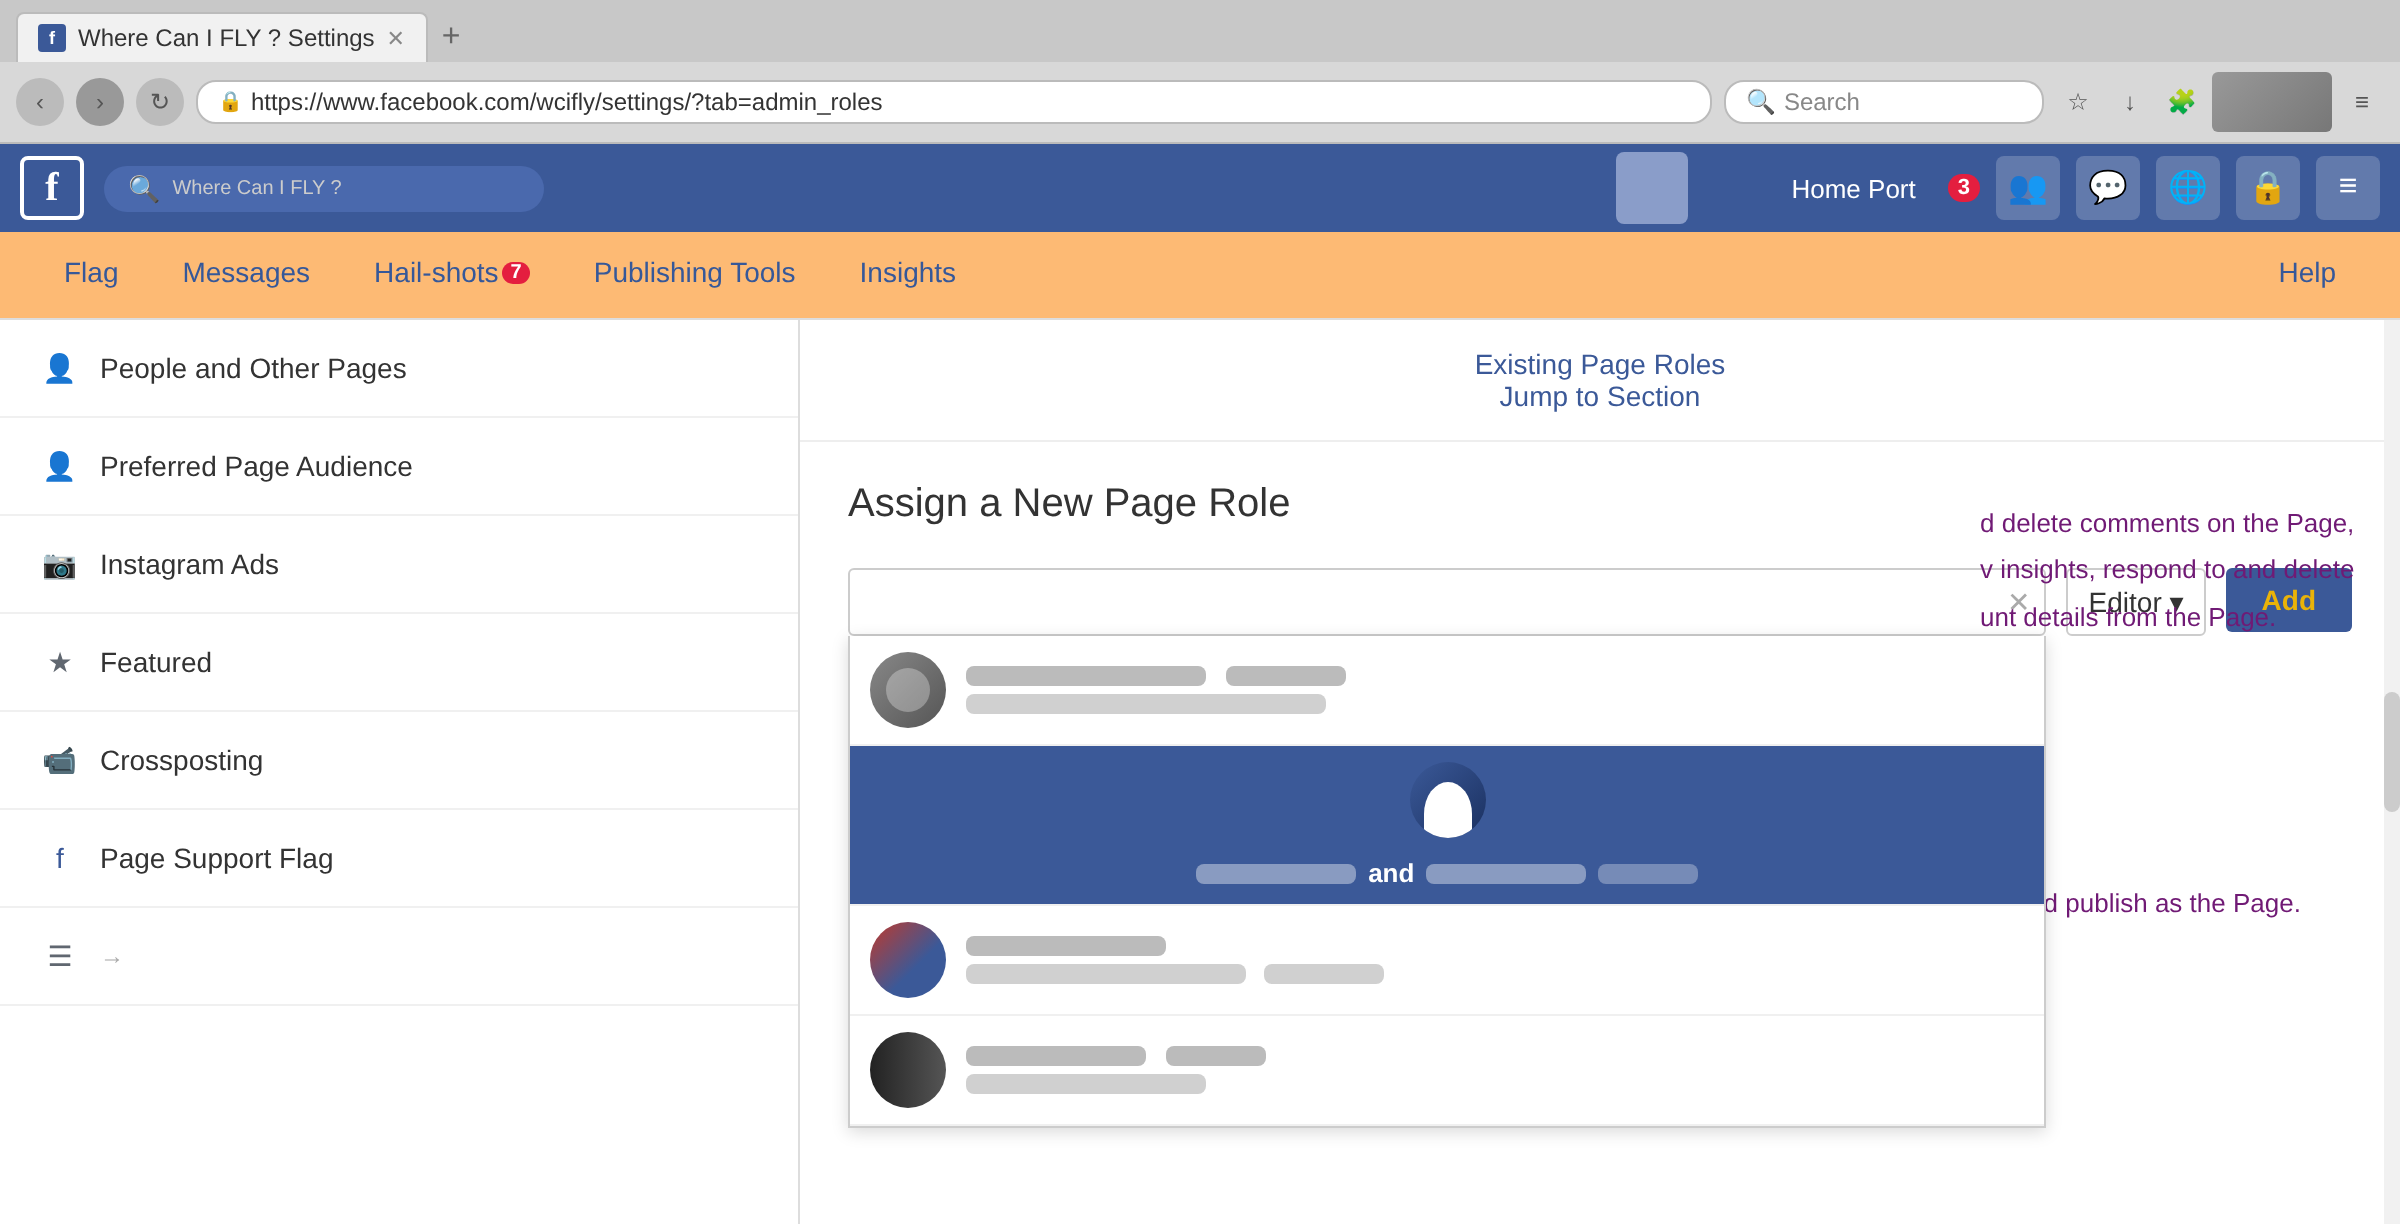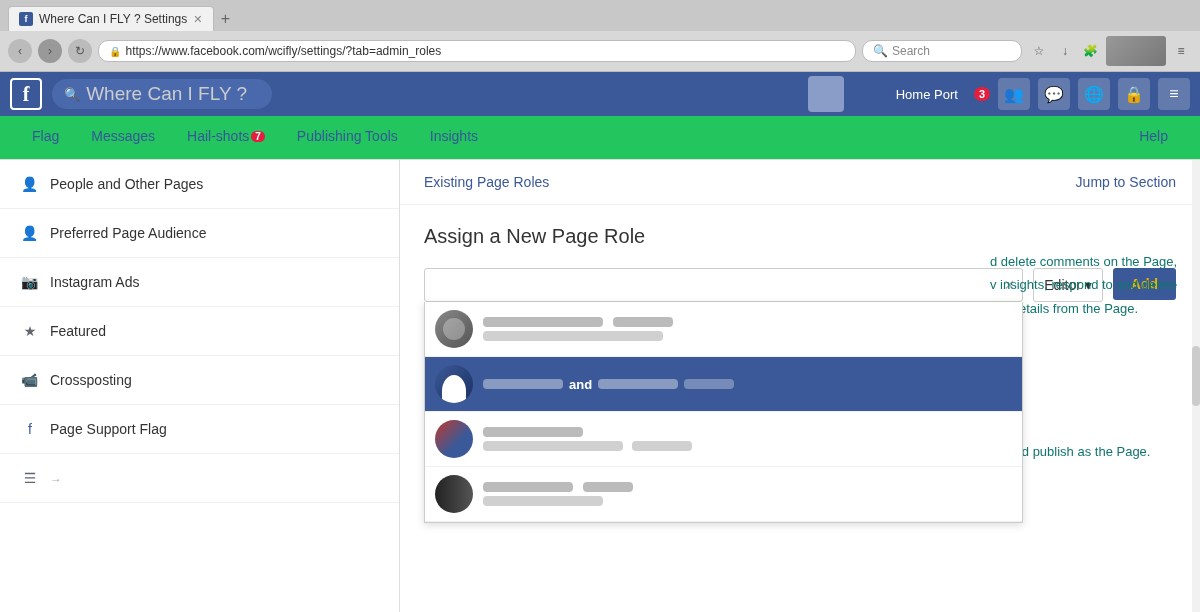--- a/index.html
+++ b/index.html
@@ -20,68 +20,68 @@
     .browser-url-text { flex: 1; color: #333; font-size: 12px; }
     .browser-search-bar { display: flex; align-items: center; background: white; border: 1px solid #bbb; border-radius: 10px; padding: 3px 10px; font-size: 12px; color: #888; gap: 4px; width: 160px; }
     .browser-actions { display: flex; align-items: center; gap: 4px; }
     .browser-action-btn { width: 22px; height: 22px; display: flex; align-items: center; justify-content: center; font-size: 12px; color: #555; cursor: pointer; }
     .profile-corner { width: 60px; height: 30px; background: linear-gradient(135deg, #999 0%, #777 100%); border-radius: 3px; overflow: hidden; display: flex; align-items: center; justify-content: center; }
 
     
     .fb-navbar { background: #3b5998; height: 44px; display: flex; align-items: center; padding: 0 10px; gap: 10px; }
     .fb-logo { width: 32px; height: 32px; background: #3b5998; border: 2px solid white; border-radius: 4px; display: flex; align-items: center; justify-content: center; color: white; font-size: 20px; font-weight: bold; font-family: Georgia, serif; }
     .fb-search-bar { display: flex; align-items: center; background: #4a69ad; border: none; border-radius: 15px; padding: 4px 12px; color: #ccc; font-size: 13px; width: 220px; gap: 6px; }
-    .fb-search-bar input { background: transparent; border: none; outline: none; color: white; font-size: 19px; width: 100%; }
+    .fb-search-bar input { background: transparent; border: none; outline: none; color: white; font-size: 10px; width: 100%; }
     .fb-search-bar input::placeholder { color: #ccc; }
     .fb-nav-right { margin-left: auto; display: flex; align-items: center; gap: 8px; }
     .fb-nav-avatar { width: 36px; height: 36px; background: #8a9dc9; border-radius: 4px; }
     .home-port { color: white; font-size: 13px; display: flex; align-items: center; gap: 16px; margin-left: 44px; }
     .home-port .badge { background: #e41e3f; color: white; border-radius: 8px; padding: 1px 5px; font-size: 11px; font-weight: bold; }
     .fb-nav-icon { width: 32px; height: 32px; background: rgba(255,255,255,0.2); border-radius: 4px; display: flex; align-items: center; justify-content: center; color: white; font-size: 16px; cursor: pointer; }
 
     
-    .page-subnav { background: #22c55e; border-bottom: 1px solid #ddd; display: flex; align-items: center; padding: 0 16px; height: 44px; }
+    .page-subnav { background: #fdba74; border-bottom: 1px solid #ddd; display: flex; align-items: center; padding: 0 16px; height: 44px; }
     .page-subnav-item { padding: 0 16px; height: 44px; display: flex; align-items: center; font-size: 14px; color: #365899; cursor: pointer; border-bottom: 3px solid transparent; }
     .page-subnav-item.badge-item { position: relative; }
     .page-subnav-item .notif-badge { background: #e41e3f; color: white; border-radius: 8px; padding: 0 4px; font-size: 10px; font-weight: bold; margin-left: 2px; }
     .page-subnav-right { margin-left: auto; display: flex; gap: 20px; }
     .page-subnav-right .page-subnav-item { color: #365899; }
 
     
     .main-layout { display: flex; height: calc(612px - 44px - 44px - 58px); background: #e9ebee; }
 
     
     .sidebar { width: 400px; min-width: 400px; background: white; border-right: 1px solid #ddd; overflow-y: auto; }
     .sidebar-item { display: flex; align-items: center; gap: 10px; padding: 14px 20px; cursor: pointer; color: #333; font-size: 14px; border-bottom: 1px solid #f0f0f0; }
     .sidebar-item .item-icon { width: 20px; height: 20px; display: flex; align-items: center; justify-content: center; color: #606770; font-size: 14px; flex-shrink: 0; }
     .sidebar-item .item-label { flex: 1; }
     .sidebar-item .item-arrow { color: #aaa; font-size: 12px; }
 
     
     .content-area { flex: 1; background: white; overflow-y: auto; padding: 0; }
-    .existing-roles-bar { display: flex; justify-content: space-between; align-items: center; padding: 14px 24px; border-bottom: 1px solid #eee; }
+    .existing-roles-bar { display: flex; justify-content: space-between; align-items: center; padding: 14px 24px; border-bottom: 1px solid #eee; flex-direction: column; }
     .existing-roles-link { color: #3b5998; font-size: 14px; cursor: pointer; text-decoration: none; }
     .jump-to-section { color: #3b5998; font-size: 14px; cursor: pointer; }
 
     .assign-section { padding: 20px 24px; }
     .assign-title { font-size: 20px; font-weight: normal; color: #333; margin-bottom: 20px; }
 
     
     .role-input-row { display: flex; gap: 10px; align-items: flex-start; margin-bottom: 0; position: relative; }
     .role-input-wrapper { flex: 1; position: relative; }
     .role-input { width: 100%; border: 1px solid #ccc; border-radius: 3px; padding: 8px 30px 8px 10px; font-size: 14px; color: #333; outline: none; background: white; }
     .role-input-clear { position: absolute; right: 8px; top: 50%; transform: translateY(-50%); color: #aaa; cursor: pointer; font-size: 14px; }
 
     .role-select { border: 1px solid #ccc; border-radius: 3px; padding: 8px 10px; font-size: 14px; color: #333; background: white; cursor: pointer; display: flex; align-items: center; gap: 4px; white-space: nowrap; }
     .add-btn { background: #3b5998; color: #eab308; border: none; border-radius: 3px; padding: 8px 18px; font-size: 14px; font-weight: bold; cursor: pointer; white-space: nowrap; }
 
     
     .dropdown-list { position: absolute; top: 100%; left: 0; right: 0; background: white; border: 1px solid #ccc; border-top: none; z-index: 100; box-shadow: 0 2px 8px rgba(0,0,0,0.15); }
     .dropdown-item { display: flex; align-items: center; gap: 10px; padding: 8px 10px; cursor: pointer; border-bottom: 1px solid #f0f0f0; }
-    .dropdown-item.selected { background: #3b5998; color: white; }
+    .dropdown-item.selected { background: #3b5998; color: white; flex-direction: column; }
     .dropdown-info { flex: 1; }
     .dropdown-name { font-size: 13px; font-weight: bold; }
     .dropdown-sub { font-size: 12px; color: #888; }
 
     
     .blur-bar { height: 10px; border-radius: 4px; background: #d0d0d0; display: inline-block; }
     .blur-bar.dark { background: #bbb; }
 
     
     .avatar-placeholder { width: 38px; height: 38px; border-radius: 50%; background: #c0c0c0; flex-shrink: 0; overflow: hidden; display: flex; align-items: center; justify-content: center; }
@@ -281,21 +281,21 @@
           </div>
         </div>
 
         <div class="role-select">
           <span>Editor ▾</span>
         </div>
         <button class="add-btn">Add</button>
       </div>
     </div>
 
-    <div style="position:absolute;top:80px;right:0;width:220px;font-size:13px;color:#0f766e;line-height:1.8;padding:10px;">
+    <div style="position:absolute;top:80px;right:0;width:220px;font-size:13px;color:#701a75;line-height:1.8;padding:10px;">
       <div>d delete comments on the Page,</div>
       <div>v insights, respond to and delete</div>
       <div>unt details from the Page.</div>
       <div style="margin-top:120px;">es and publish as the Page.</div>
     </div>
 
     <div style="position:absolute;right:0;top:0;bottom:0;width:8px;background:#f1f1f1;">
       <div style="position:absolute;top:40%;width:8px;height:60px;background:#ccc;border-radius:4px;"></div>
     </div>
   </div>

